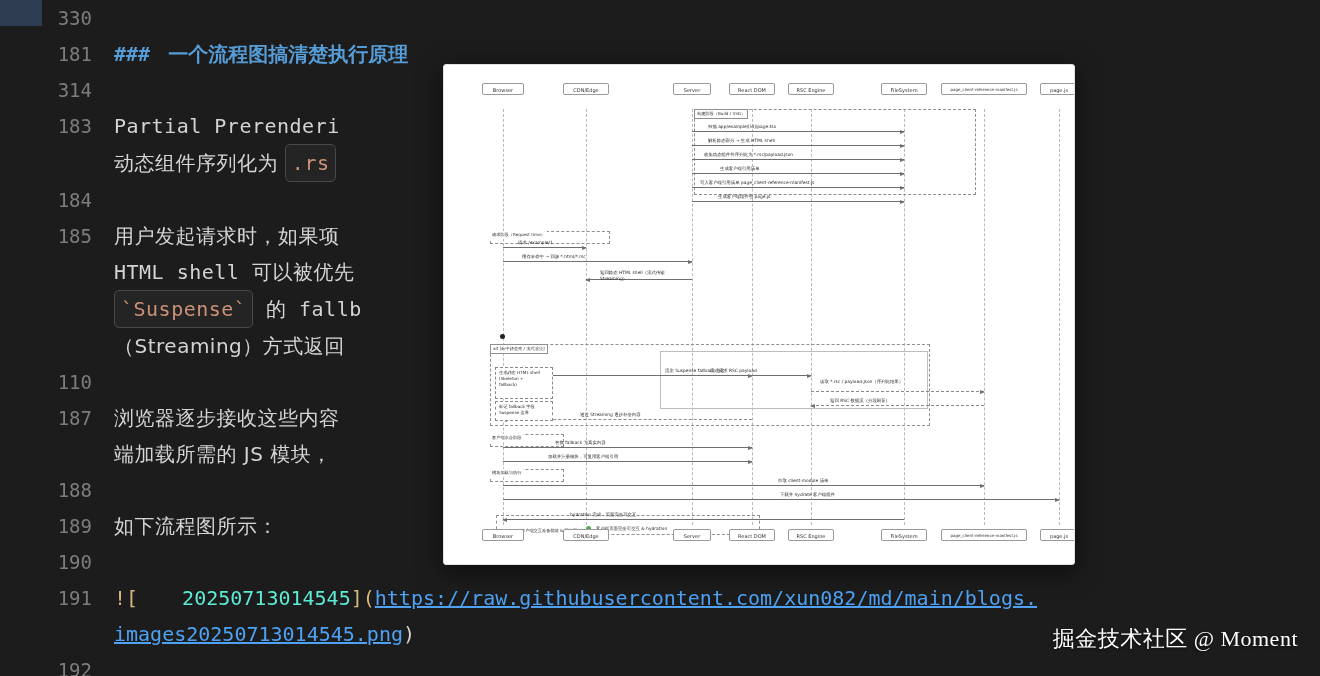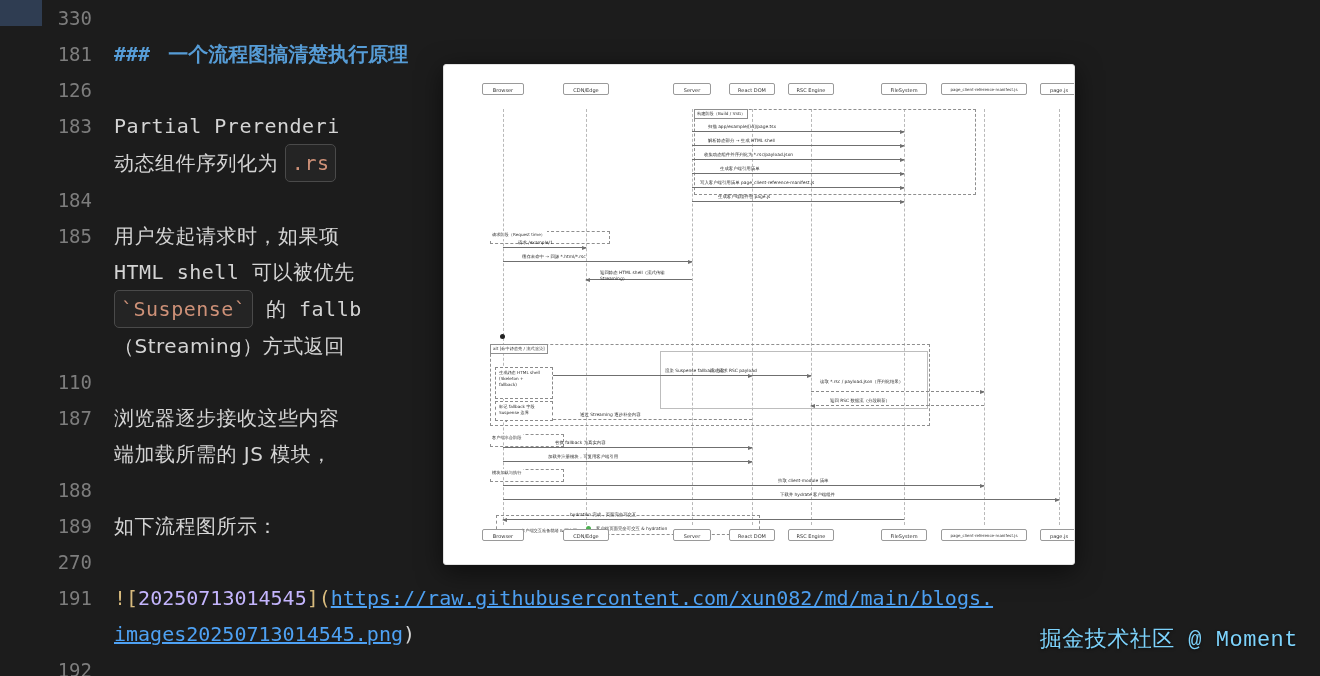--- a/index.html
+++ b/index.html
@@ -69,21 +69,21 @@
   .code-chip {
     display: inline-block;
     border: 1px solid #4a4a4a;
     border-radius: 5px;
     background: #242424;
     color: #ce9178;
     padding: 0 6px;
     font-family: "DejaVu Sans Mono", monospace;
   }
   .bracket { color: #d7ba7d; }
-  .num-token { color: #c4b5fd; }
+  .num-token { color: #5eead4; margin-left: 44px; }
   .link-url {
     color: #4ea1f3;
     text-decoration: underline;
   }
   .paren { color: #d4d4d4; }
 
   
   #image-preview {
     position: absolute;
     left: 443px; top: 64px;
@@ -182,22 +182,22 @@
     width: 5px; height: 5px;
     border-radius: 50%;
     background: #4caf50;
   }
   .dot.dark { background: #222; }
 
   
   #watermark {
     position: absolute;
     right: 22px; bottom: 22px;
-    color: #7dd3fc;
-    font-family: Liberation Mono, monospace;
+    color: #ffffff;
+    font-family: Liberation Serif, serif;
     font-size: 22px;
     letter-spacing: .5px;
     text-shadow: 0 1px 3px rgba(0,0,0,.6);
   }
 </style>
 </head>
 <body>
 
 <div id="gutter-strip">
   <div class="active-marker"></div>
@@ -209,21 +209,21 @@
     <span class="lineno">330</span>
     <span class="content"></span>
   </div>
 
   <div class="line">
     <span class="lineno">181</span>
     <span class="content"><span class="hd-marks">###</span><span class="hd-text" style="margin-left:18px">一个流程图搞清楚执行原理</span></span>
   </div>
 
   <div class="line">
-    <span class="lineno">126</span>
+    <span class="lineno">314</span>
     <span class="content"></span>
   </div>
 
   <div class="line">
     <span class="lineno">183</span>
     <span class="content cjk"><span style="font-family:'DejaVu Sans Mono',monospace">Partial Prerenderi</span><span style="display:inline-block;width:600px"></span><span>shell，并将</span><br><span>动态组件序列化为 </span><span class="code-chip">.rs</span></span>
   </div>
 
   <div class="line">
     <span class="lineno">184</span>
@@ -249,21 +249,21 @@
     <span class="lineno">188</span>
     <span class="content"></span>
   </div>
 
   <div class="line">
     <span class="lineno">189</span>
     <span class="content cjk">如下流程图所示：</span>
   </div>
 
   <div class="line">
-    <span class="lineno">270</span>
+    <span class="lineno">190</span>
     <span class="content"></span>
   </div>
 
   <div class="line">
     <span class="lineno">191</span>
     <span class="content"><span class="bracket">![</span><span class="num-token">20250713014545</span><span class="bracket">](</span><span class="link-url">https://raw.githubusercontent.com/xun082/md/main/blogs.</span><br><span class="link-url">images20250713014545.png</span><span class="paren">)</span></span>
   </div>
 
   <div class="line">
     <span class="lineno">192</span>

